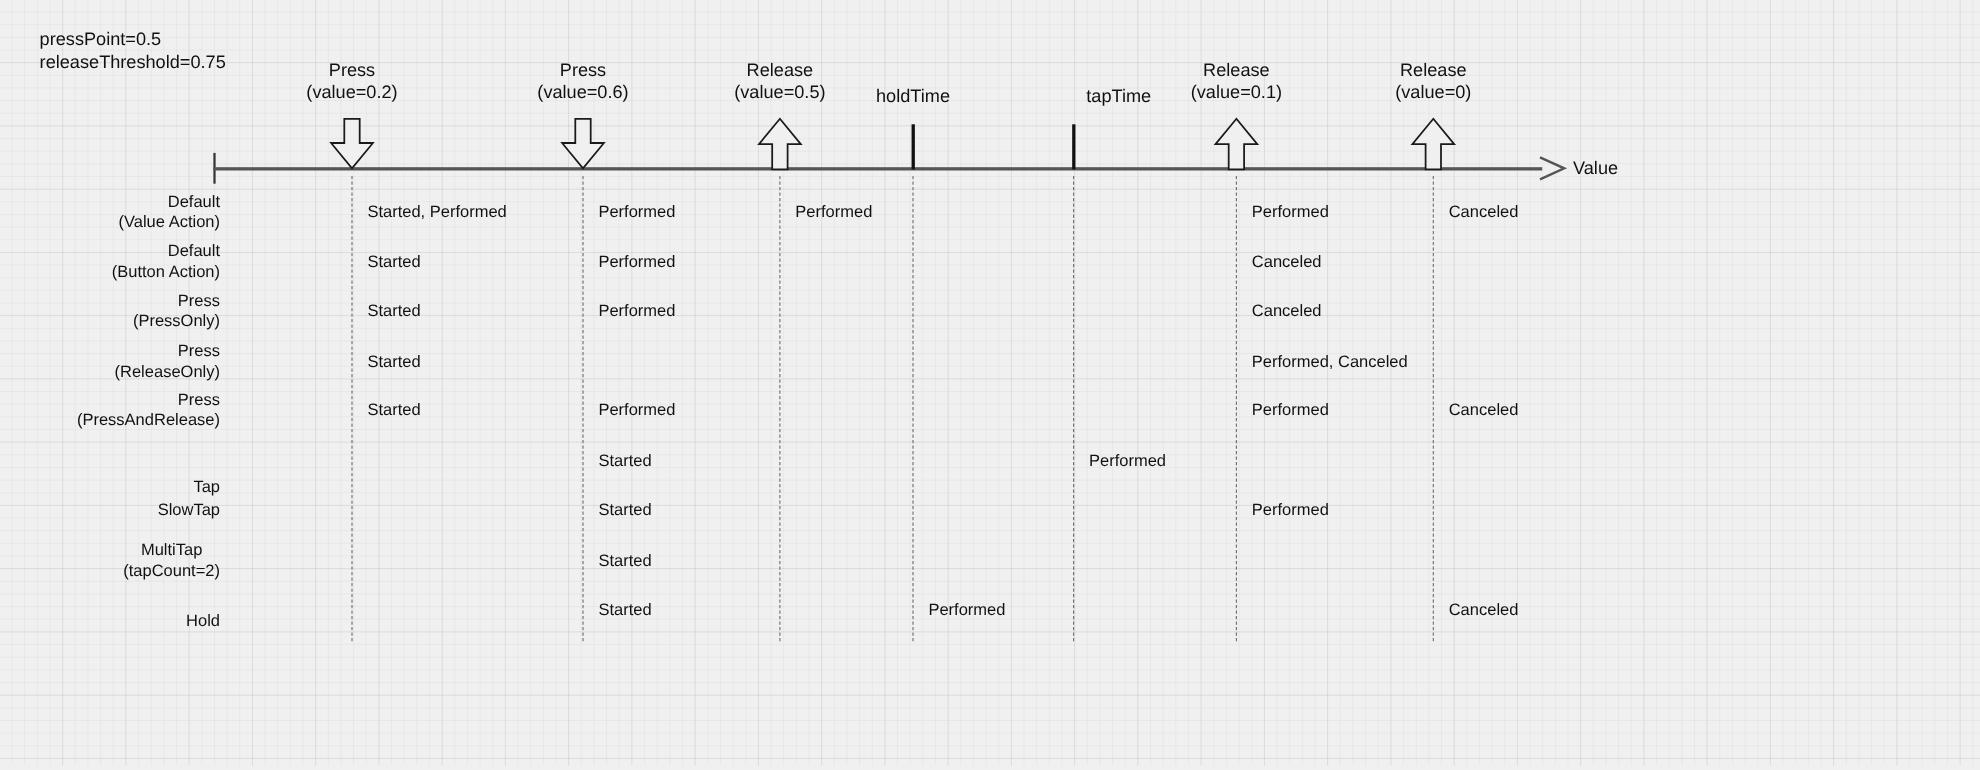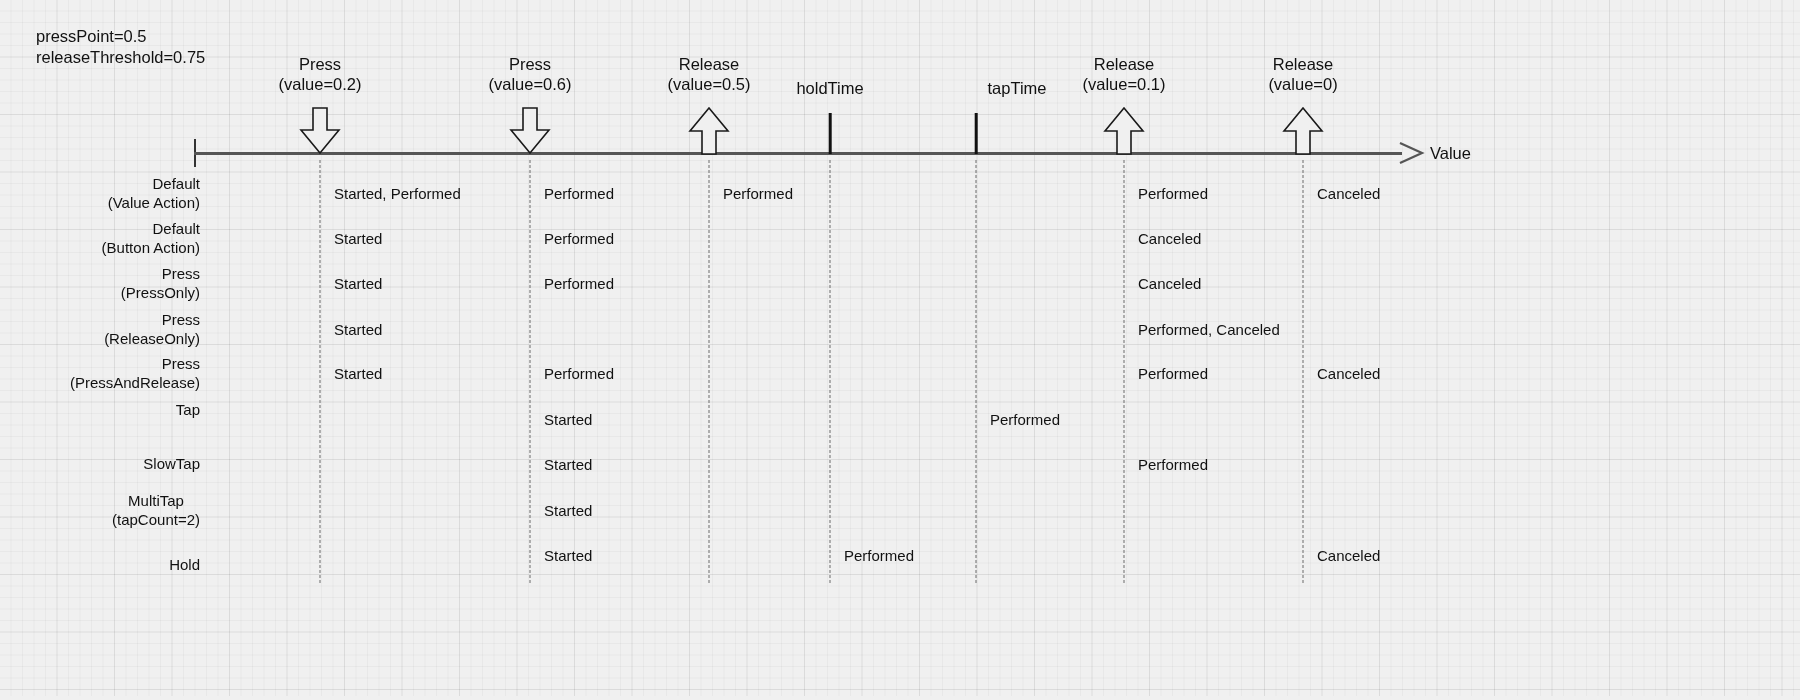--- a/index.html
+++ b/index.html
@@ -188,21 +188,21 @@
       <div class="event-label" style="left: 1001px; top: 78px; margin-left: 16px;"><span>tapTime</span></div>
       <div class="event-label" style="left: 1124px; top: 54px;"><span>Release</span><span class="l2">(value=0.1)</span></div>
       <div class="event-label" style="left: 1303px; top: 54px;"><span>Release</span><span class="l2">(value=0)</span></div>
     </div>
   <div id="row-labels-layer">
       <div class="row-label" style="right: 1600px; top: 193px;"><span>Default</span><span class="l2">(Value Action)</span></div>
       <div class="row-label" style="right: 1600px; top: 238px;"><span>Default</span><span class="l2">(Button Action)</span></div>
       <div class="row-label" style="right: 1600px; top: 283px;"><span>Press</span><span class="l2">(PressOnly)</span></div>
       <div class="row-label" style="right: 1600px; top: 329px;"><span>Press</span><span class="l2">(ReleaseOnly)</span></div>
       <div class="row-label" style="right: 1600px; top: 373px;"><span>Press</span><span class="l2">(PressAndRelease)</span></div>
-      <div class="row-label" style="right: 1600px; top: 410px;"><span>Tap</span></div>
+      <div class="row-label" style="right: 1600px; top: 443px;"><span>Tap</span></div>
       <div class="row-label" style="right: 1600px; top: 464px;"><span>SlowTap</span></div>
       <div class="row-label" style="right: 1600px; top: 510px; text-align: center;"><span>MultiTap</span><span class="l2">(tapCount=2)</span></div>
       <div class="row-label" style="right: 1600px; top: 565px;"><span>Hold</span></div>
     </div>
   <div id="cells-layer">
       <div class="cell" style="left: 334px; top: 193px;">Started, Performed</div>
       <div class="cell" style="left: 544px; top: 193px;">Performed</div>
       <div class="cell" style="left: 723px; top: 193px;">Performed</div>
       <div class="cell" style="left: 1138px; top: 193px;">Performed</div>
       <div class="cell" style="left: 1317px; top: 193px;">Canceled</div>

